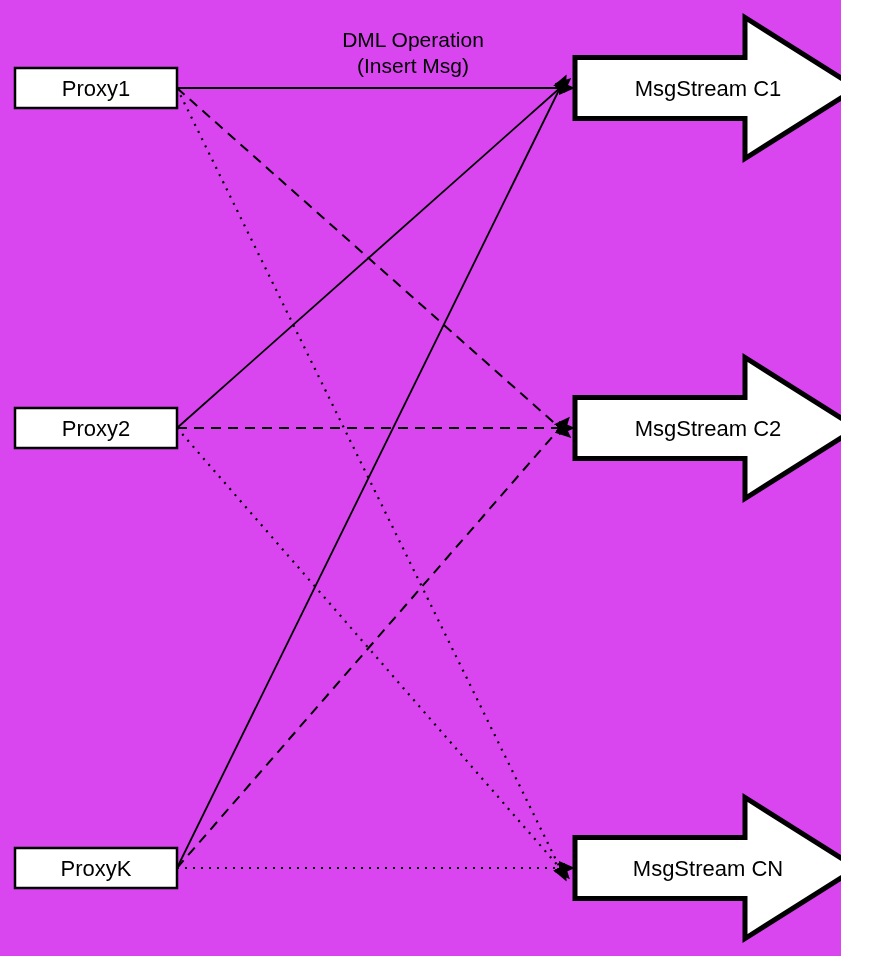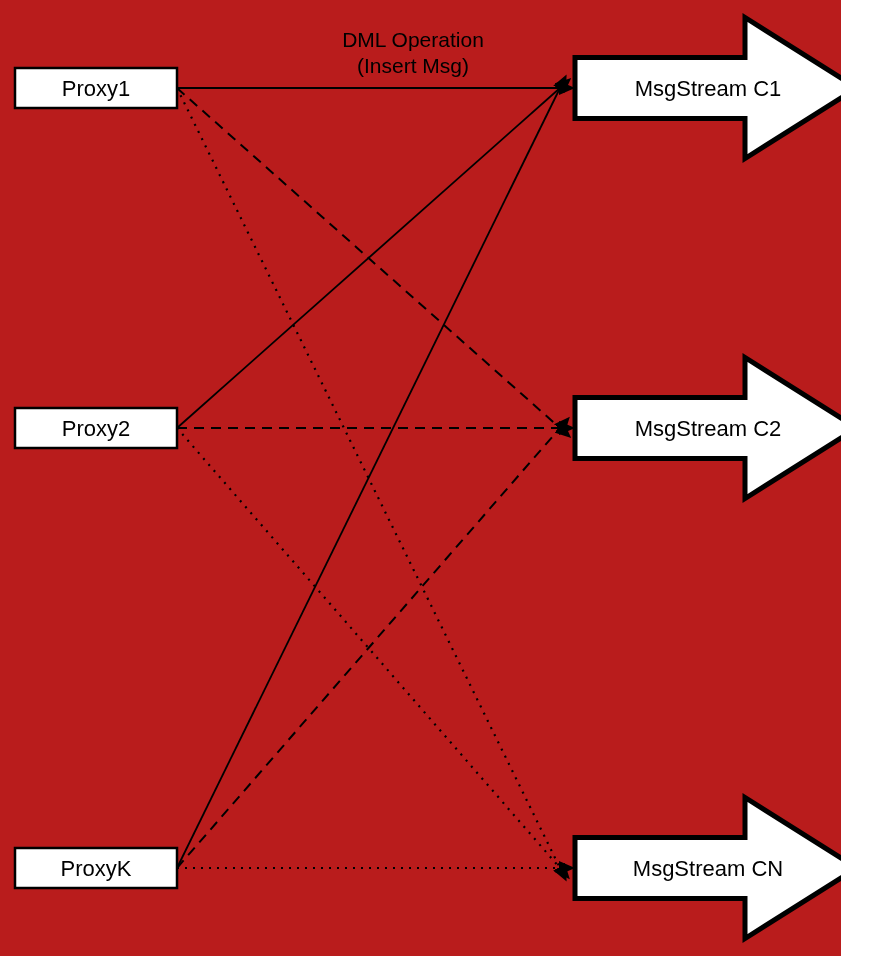--- a/index.html
+++ b/index.html
@@ -4,21 +4,21 @@
 <style>
   html, body {
     margin: 0;
     padding: 0;
     background: #ffffff;
   }
   .canvas {
     position: relative;
     width: 841px;
     height: 956px;
-    background: #b91c1c;
+    background: #d946ef;
     overflow: hidden;
   }
   svg {
     display: block;
   }
   text {
     font-family: "Liberation Sans", sans-serif;
     fill: #000000;
   }
   .node-label {

